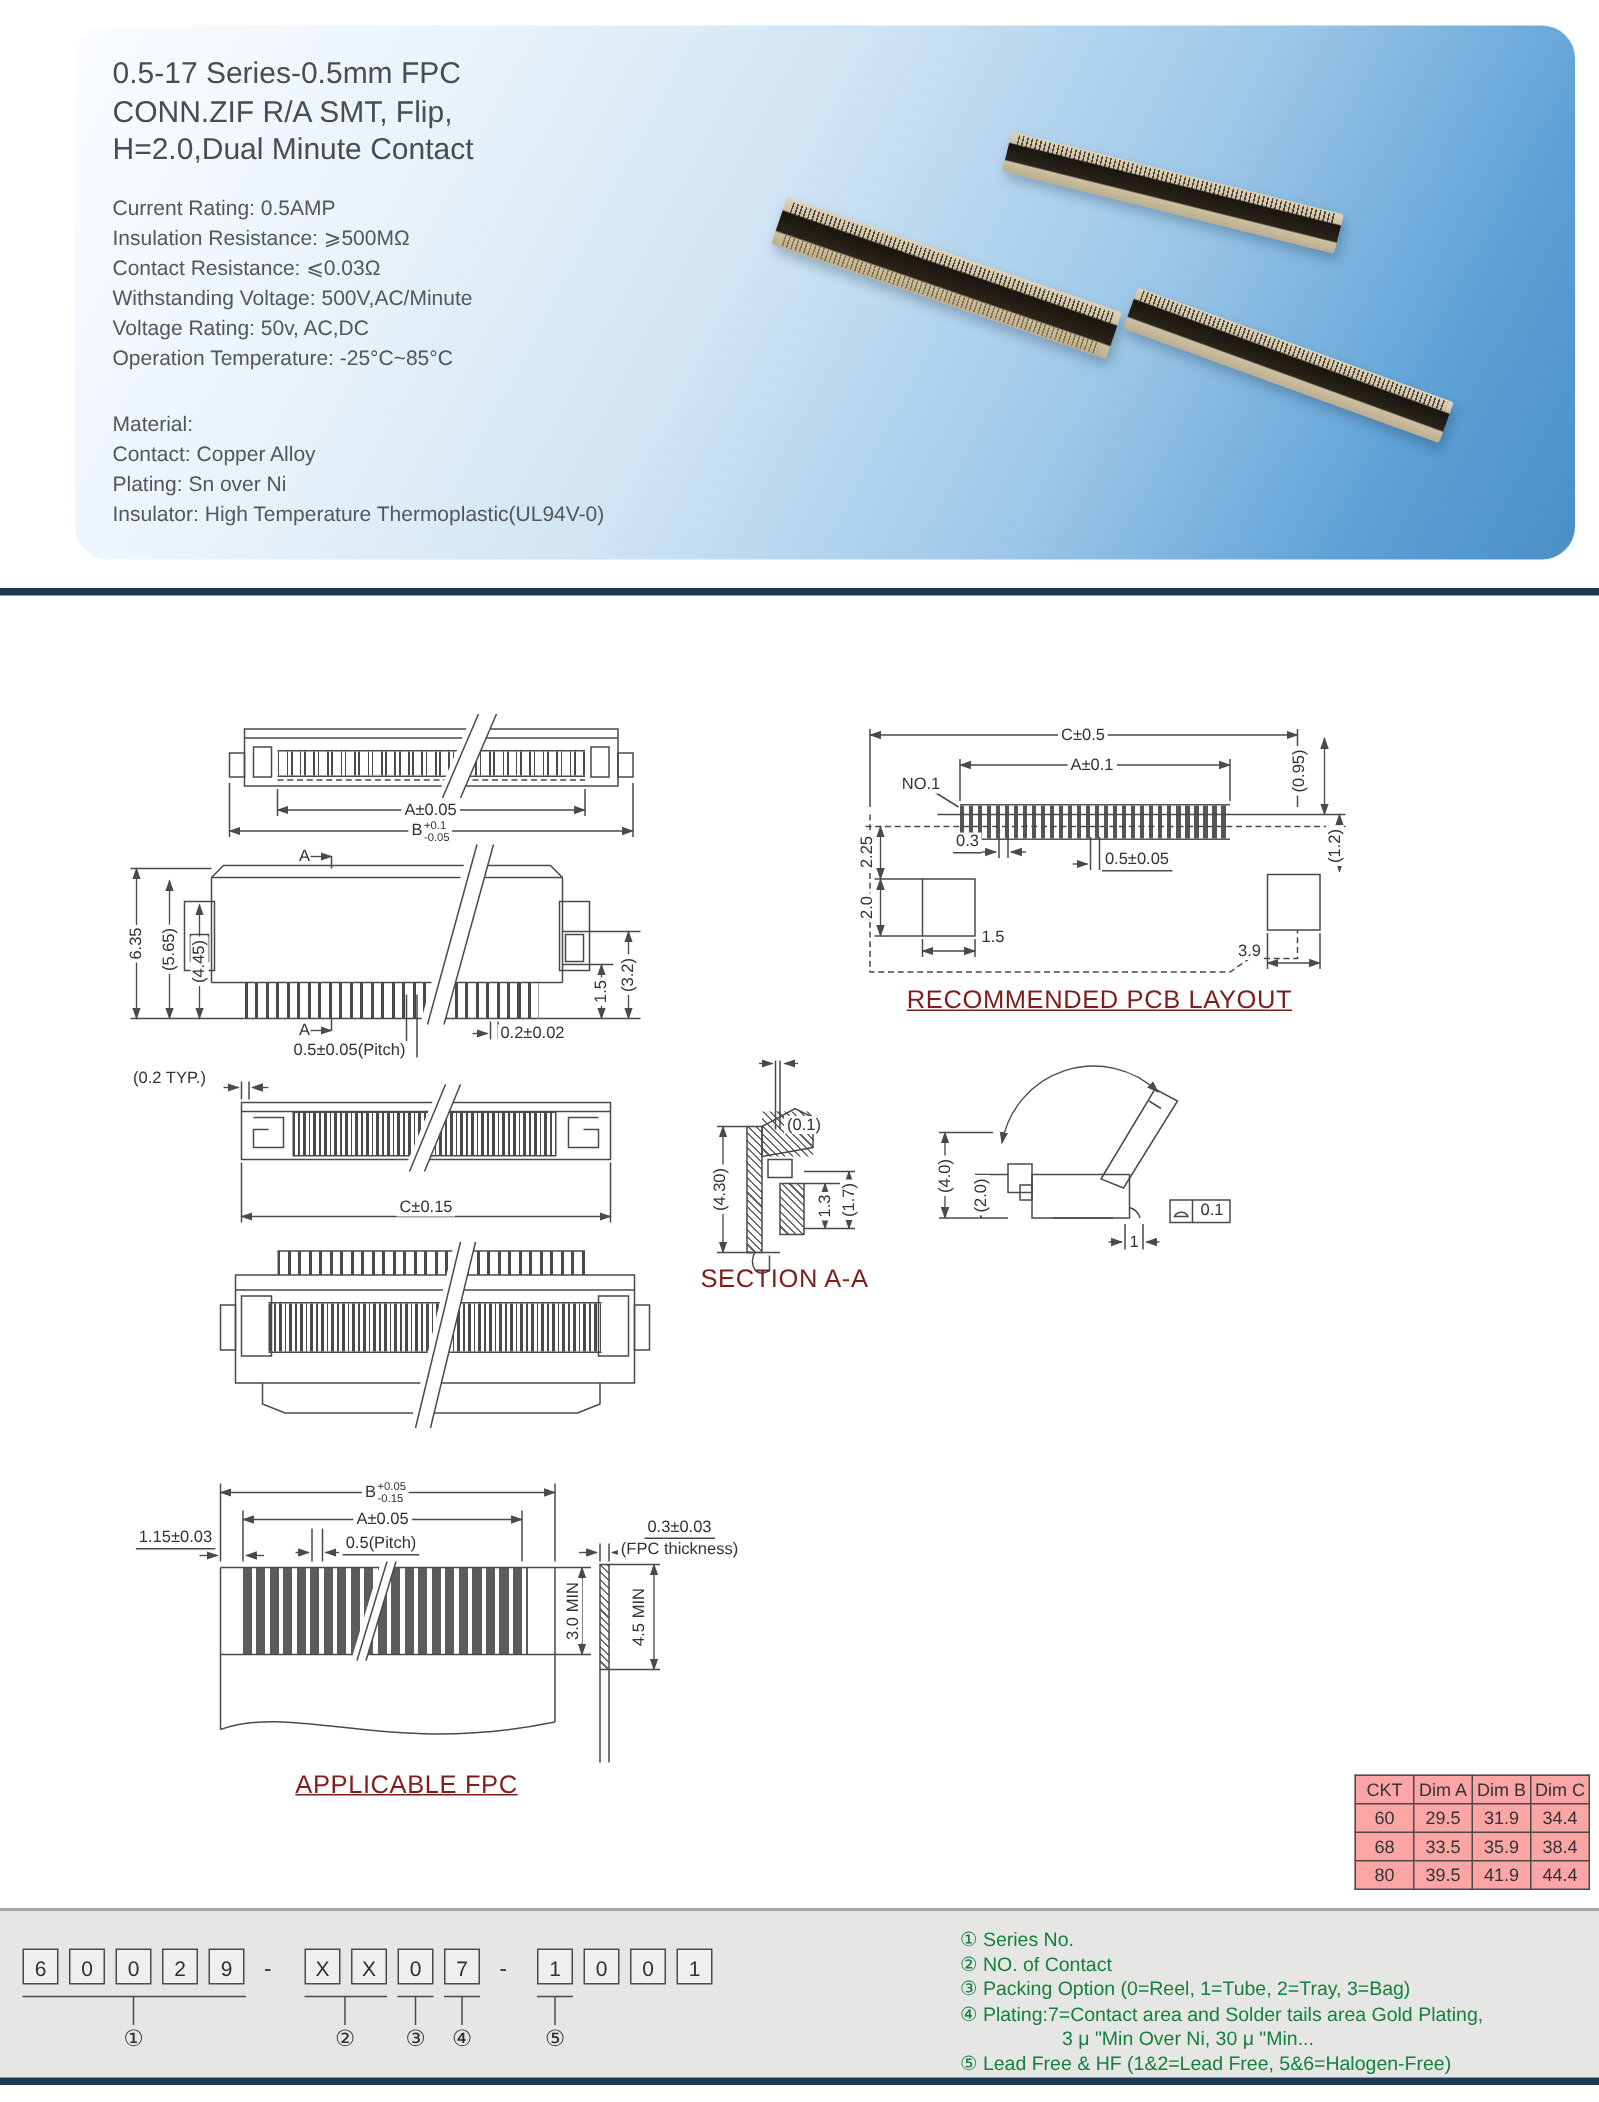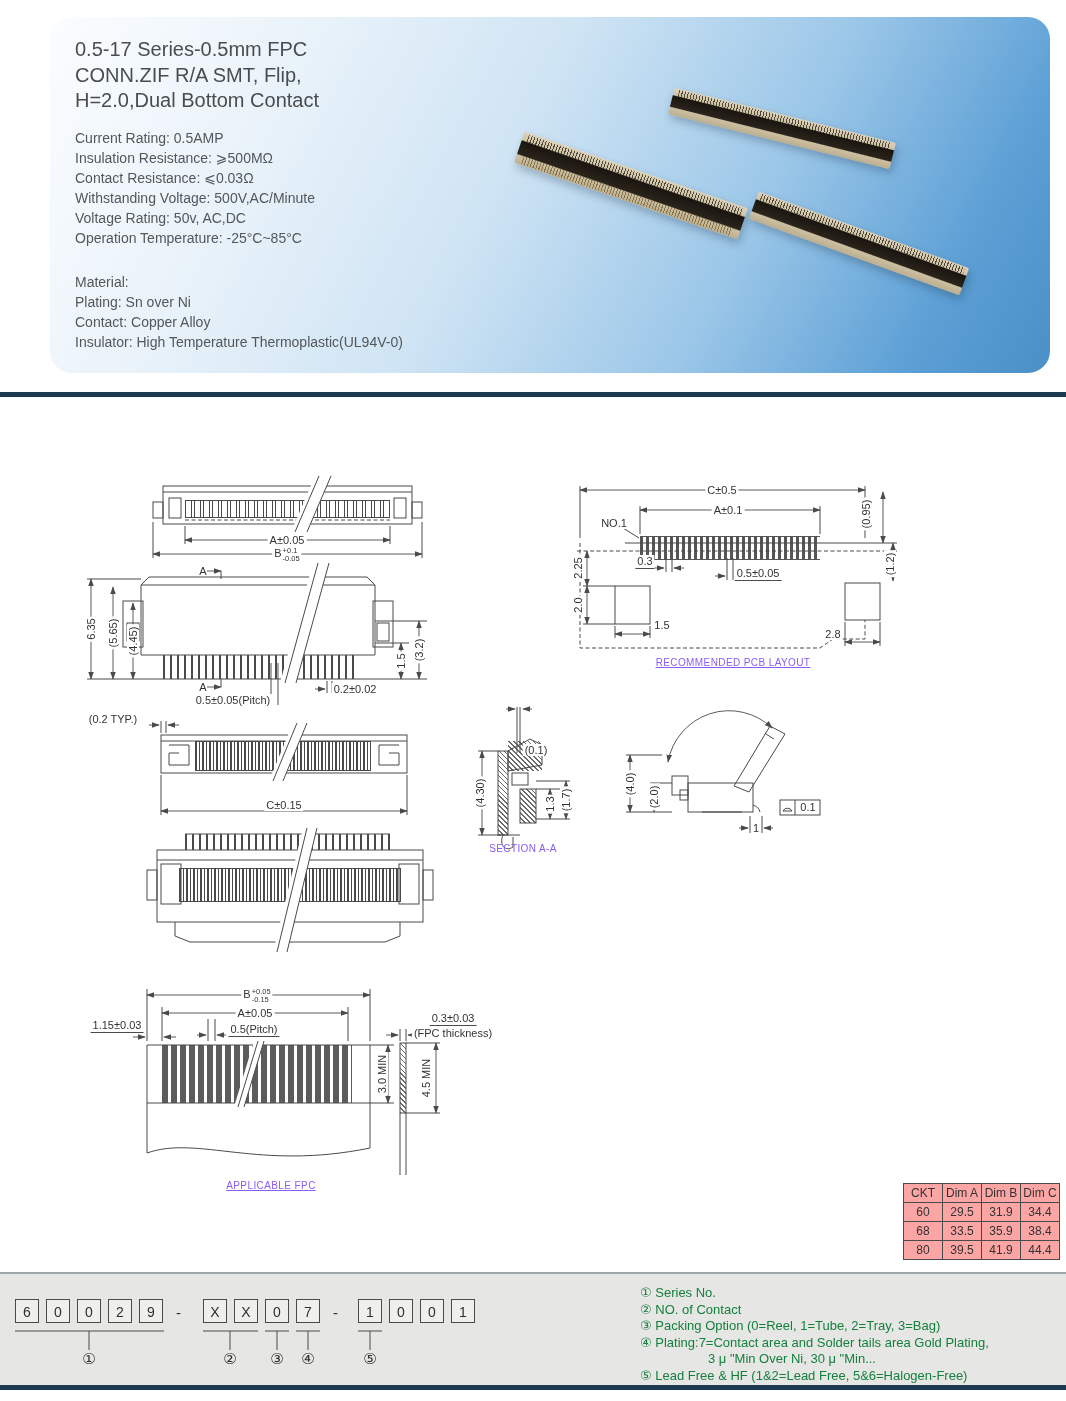--- a/index.html
+++ b/index.html
@@ -34,21 +34,21 @@
   .p-pads{background:repeating-linear-gradient(90deg,#555 0 3px,transparent 3px 6px);
           border-top:1px solid #555;border-bottom:1px solid #555;}
   .p-cond{background:repeating-linear-gradient(90deg,#5c5c5c 0 6px,#fff 6px 9px);}
   .p-hatch{background:repeating-linear-gradient(45deg,#6a6a6a 0 1px,transparent 1px 3.5px);}
   .dl,.dlr,.dlu{position:absolute;font-size:11px;color:#333;white-space:nowrap;background:#fff;
       padding:0 2px;transform:translate(-50%,-50%);line-height:12px;}
   .dlr{transform:translate(-50%,-50%) rotate(-90deg);}
   .dla{transform:translate(-50%,-50%) rotate(-48deg);}
   .dlu{border-bottom:1px solid #4a4a4a;padding-bottom:1px;}
   .nobg{background:transparent;}
-  .cap{position:absolute;font-size:10px;letter-spacing:.4px;color:#8b5cf6;white-space:nowrap;
+  .cap{position:absolute;font-size:17px;letter-spacing:.4px;color:#7f1d1d;white-space:nowrap;
        transform:translate(-50%,0);text-decoration:underline;}
   .tolcol{display:inline-flex;flex-direction:column;vertical-align:middle;font-size:7.5px;
           line-height:7.5px;margin-left:1px;}
   
   table.ckt{position:absolute;left:903px;top:1183px;border-collapse:collapse;font-size:12px;
             color:#333;background:#fca5a5;border:1.5px solid #4a4a4a;}
   table.ckt th,table.ckt td{border:1px solid #4a4a4a;width:38px;height:18px;text-align:center;
             font-weight:normal;padding:0;}
   
   .strip{position:absolute;left:0;top:1272px;width:1066px;height:113px;background:#e6e6e4;
@@ -62,34 +62,34 @@
 </style>
 </head>
 <body>
 
 <div class="page">
 
   <div class="hdr">
     <div class="title">
       <div>0.5-17 Series-0.5mm FPC</div>
       <div>CONN.ZIF R/A SMT, Flip,</div>
-      <div>H=2.0,Dual Bottom Contact</div>
+      <div>H=2.0,Dual Minute Contact</div>
     </div>
     <div class="specs">
       <div>Current Rating: 0.5AMP</div>
       <div>Insulation Resistance: ⩾500MΩ</div>
       <div>Contact Resistance: ⩽0.03Ω</div>
       <div>Withstanding Voltage: 500V,AC/Minute</div>
       <div>Voltage Rating: 50v, AC,DC</div>
       <div>Operation Temperature: -25°C~85°C</div>
     </div>
     <div class="mat">
       <div>Material:</div>
+      <div>Contact: Copper Alloy</div>
       <div>Plating: Sn over Ni</div>
-      <div>Contact: Copper Alloy</div>
       <div>Insulator: High Temperature Thermoplastic(UL94V-0)</div>
     </div>
     <div class="conn" style="left:618px;top:98px;width:228px;height:27px;transform:rotate(14deg);">
       <div class="cteeth"></div>
     </div>
     <div class="conn" style="left:463px;top:152px;width:236px;height:33px;transform:rotate(19deg);">
       <div class="cteeth"></div>
       <div class="cgold"></div>
     </div>
     <div class="conn" style="left:697px;top:212px;width:224px;height:29px;transform:rotate(20deg);">
@@ -402,21 +402,21 @@
   <div class="dl" style="left:722px;top:490px;text-align:right;">C±0.5</div>
   <div class="dl" style="left:728px;top:510px;">A±0.1</div>
   <div class="dlr" style="left:866px;top:514px;">(0.95)</div>
   <div class="dl" style="left:614px;top:523px;">NO.1</div>
   <div class="dlr" style="left:578px;top:568px;">2.25</div>
   <div class="dlr" style="left:578px;top:605px;">2.0</div>
   <div class="dlu" style="left:645px;top:562px;">0.3</div>
   <div class="dlu" style="left:758px;top:574px;">0.5±0.05</div>
   <div class="dl" style="left:662px;top:625px;">1.5</div>
   <div class="dlr" style="left:890px;top:564px;">(1.2)</div>
-  <div class="dl" style="left:833px;top:634px;">2.8</div>
+  <div class="dl" style="left:833px;top:634px;">3.9</div>
   <div class="cap" style="left:733px;top:657px;">RECOMMENDED PCB LAYOUT</div>
 
   <div class="dl" style="left:536px;top:702px;margin-top:48px;">(0.1)</div>
   <div class="dlr" style="left:480px;top:793px;">(4.30)</div>
   <div class="dlr" style="left:550px;top:804px;">1.3</div>
   <div class="dlr" style="left:566px;top:800px;">(1.7)</div>
   <div class="cap" style="left:523px;top:843px;text-decoration:none;">SECTION A-A</div>
 
   <div class="dla" style="left:681px;top:740px;">(110°)</div>
   <div class="dlr" style="left:630px;top:784px;">(4.0)</div>

